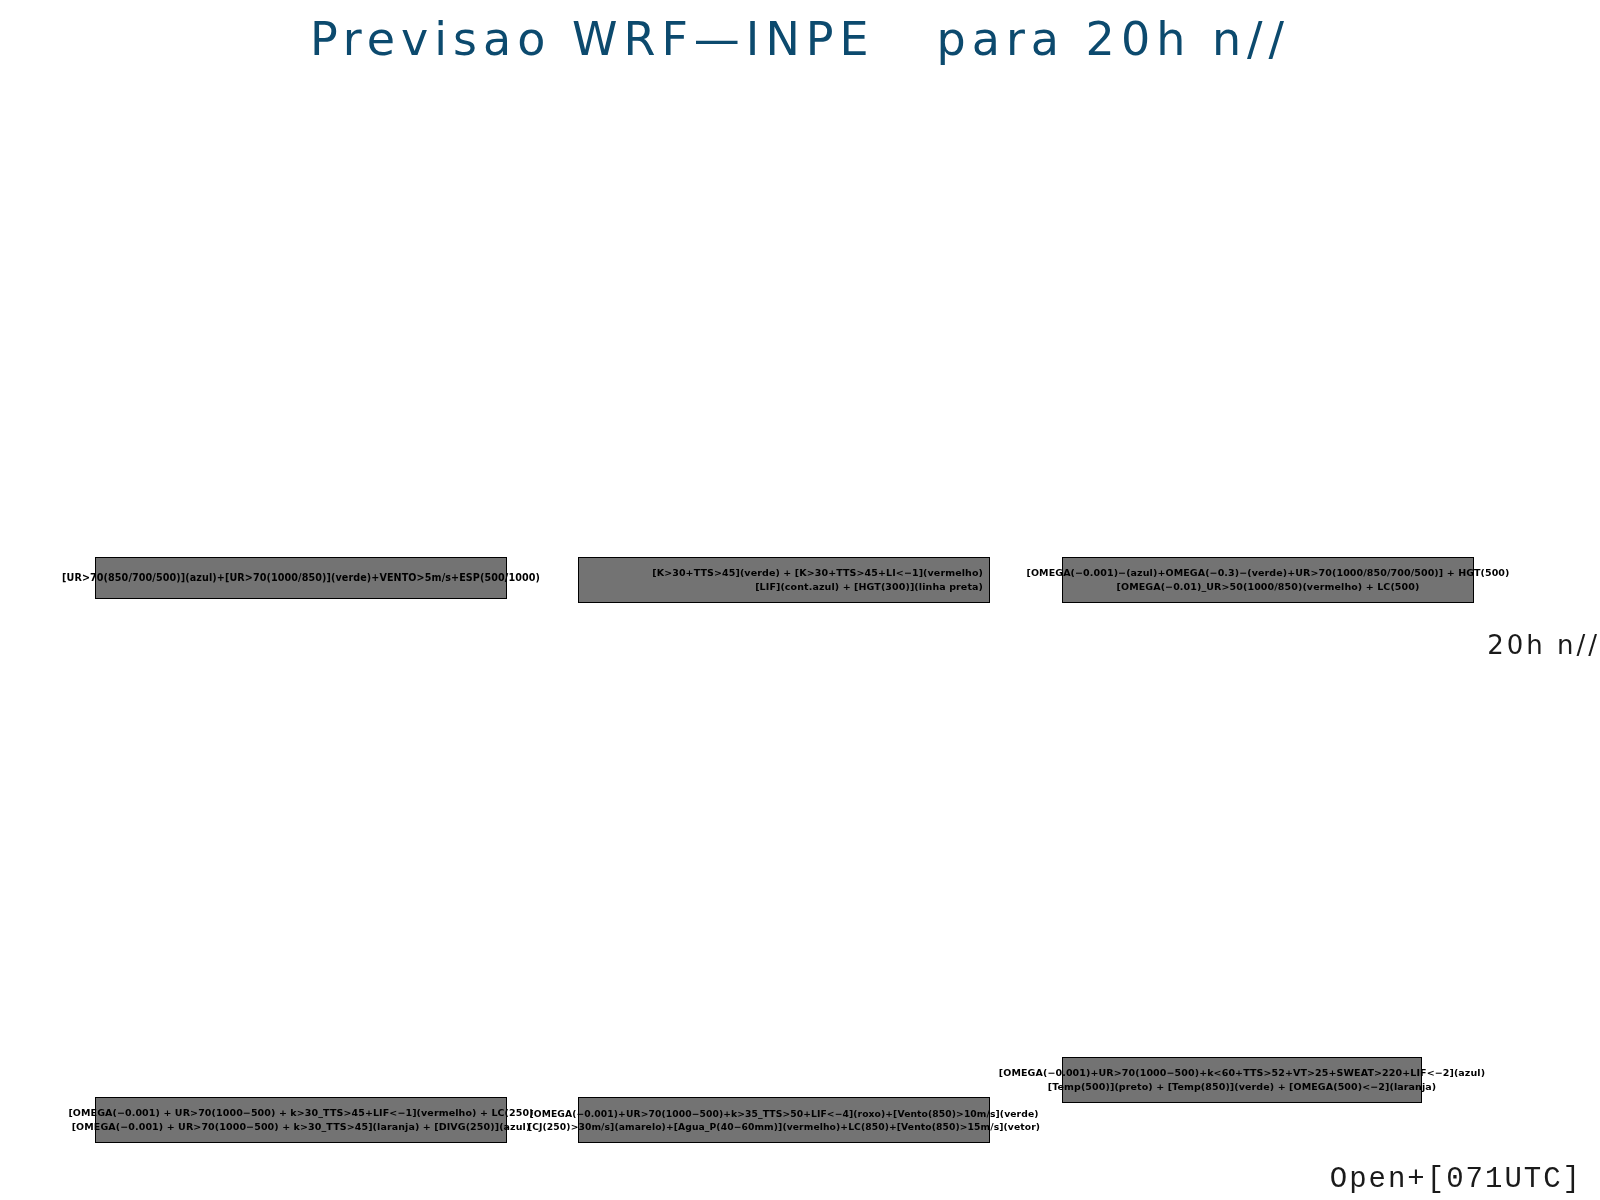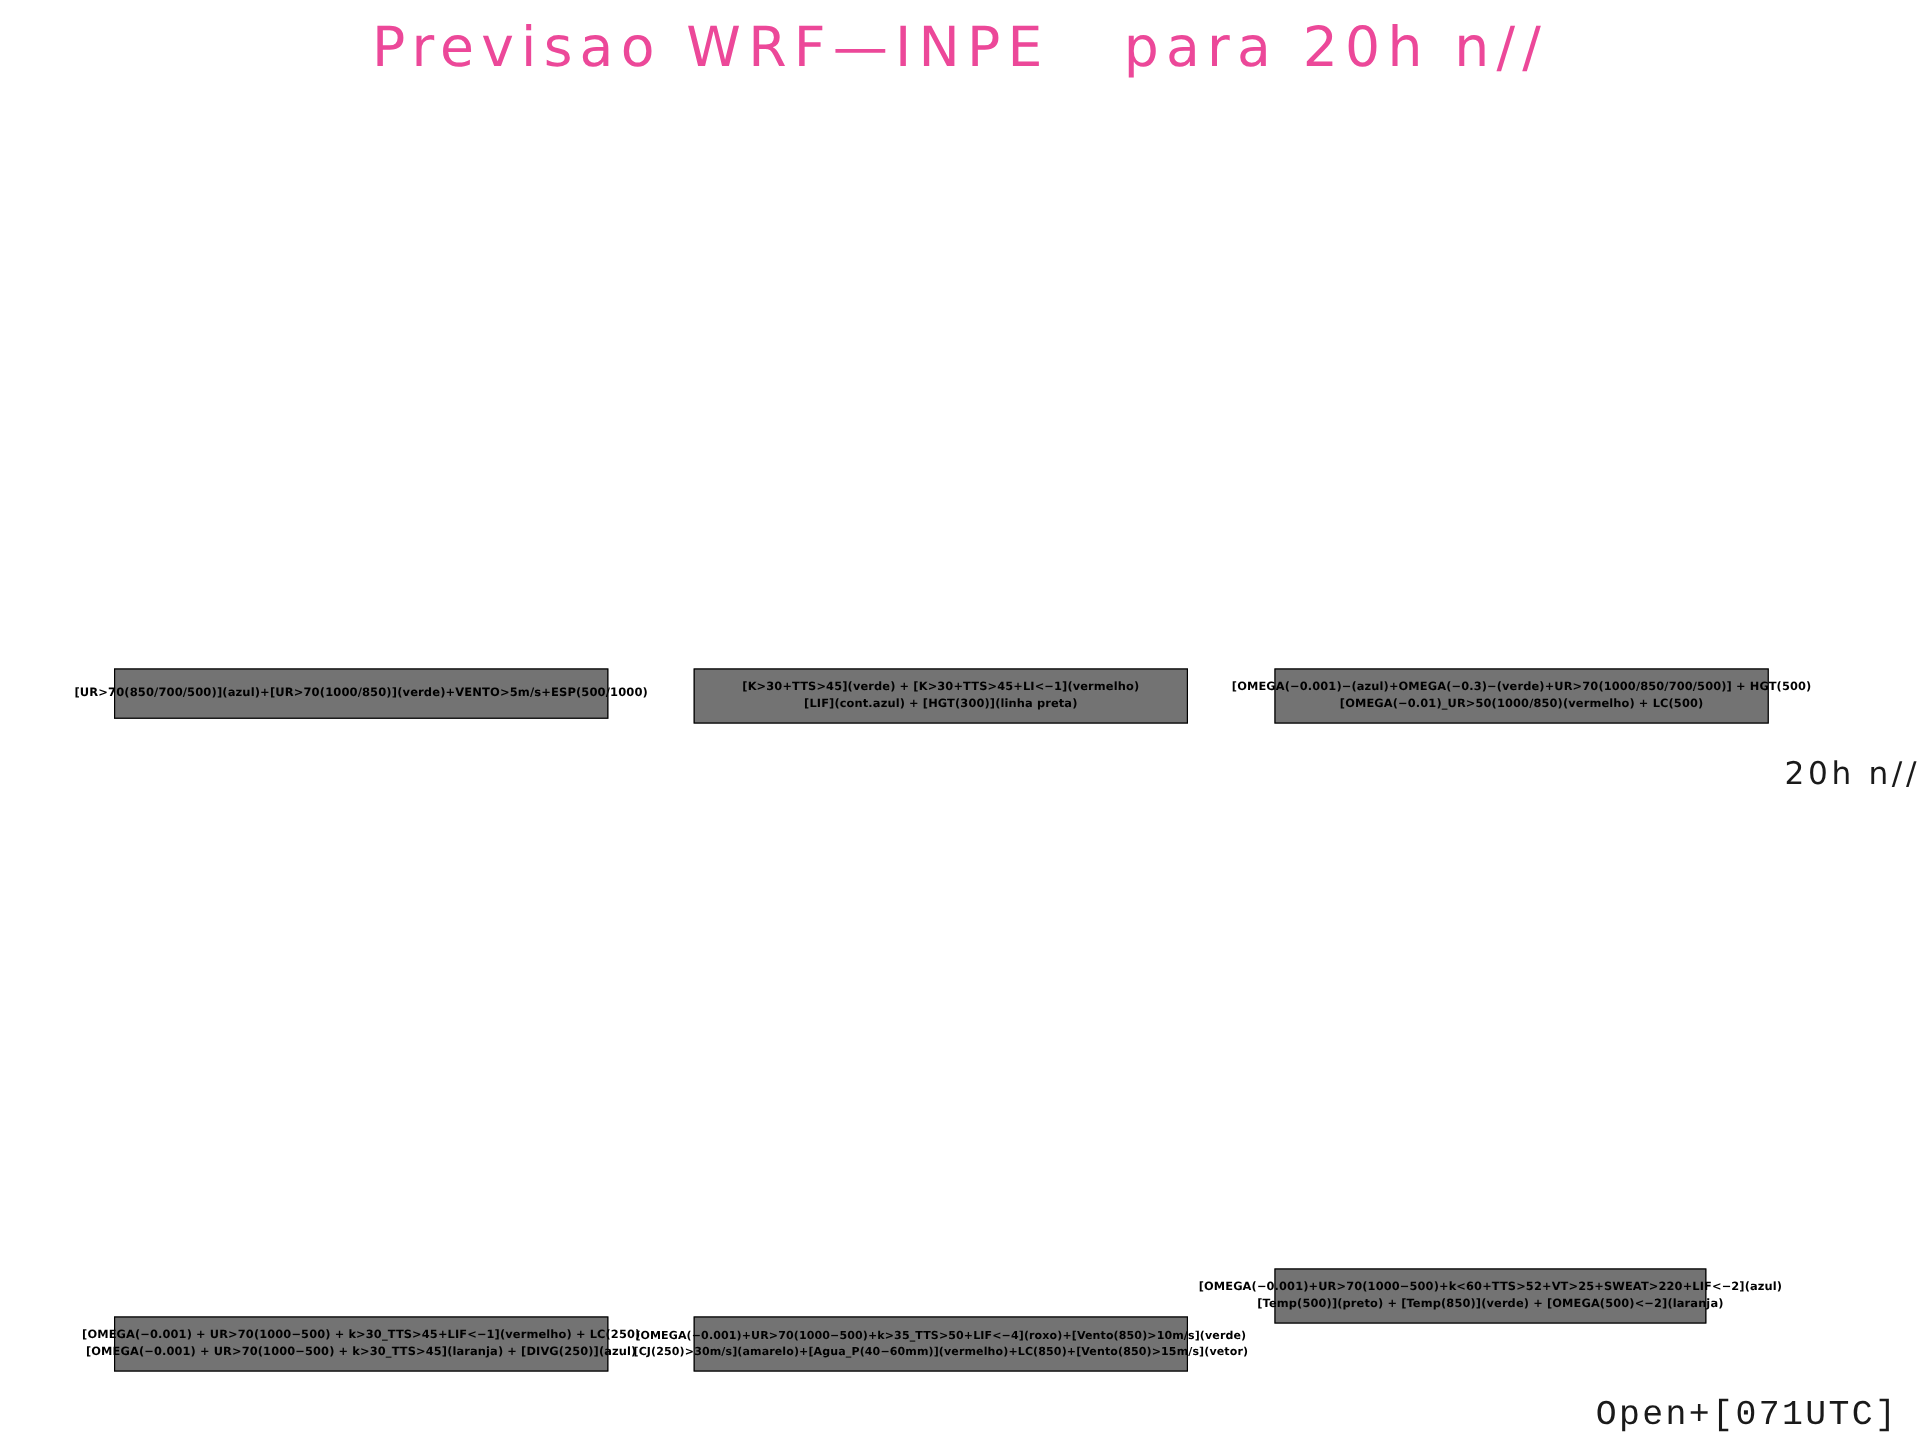--- a/index.html
+++ b/index.html
@@ -26,21 +26,21 @@
   .main-title {
     position: absolute;
     left: 0;
     top: 12px;
     width: 1600px;
     text-align: center;
     font-family: "DejaVu Sans", sans-serif;
     font-size: 46px;
     font-weight: 400;
     letter-spacing: 6px;
-    color: #ec4899;
+    color: #0c4a6e;
     white-space: pre;
   }
 
   
   .mid-label {
     position: absolute;
     left: 0;
     top: 630px;
     width: 1600px;
     text-align: right;
@@ -81,21 +81,21 @@
     font-weight: bold;
     letter-spacing: 0.1px;
     color: #000000;
     line-height: 1.45;
     white-space: nowrap;
     text-align: center;
   }
 
   
   #legend-top-left   { left: 95px;   top: 557px;  width: 412px; height: 42px; }
-  #legend-top-mid    { left: 578px;  top: 557px;  width: 412px; height: 46px; }
+  #legend-top-mid    { left: 578px;  top: 557px;  width: 412px; height: 46px; align-items: flex-end; }
   #legend-top-right  { left: 1062px; top: 557px;  width: 412px; height: 46px; }
 
   
   #legend-bot-left   { left: 95px;   top: 1097px; width: 412px; height: 46px; }
   #legend-bot-mid    { left: 578px;  top: 1097px; width: 412px; height: 46px; }
   #legend-bot-right  { left: 1062px; top: 1057px; width: 360px; height: 46px; }
 
   #legend-bot-mid .legend-line { font-size: 9.2px; }
   #legend-top-left .legend-line { font-size: 9.6px; }
 </style>

